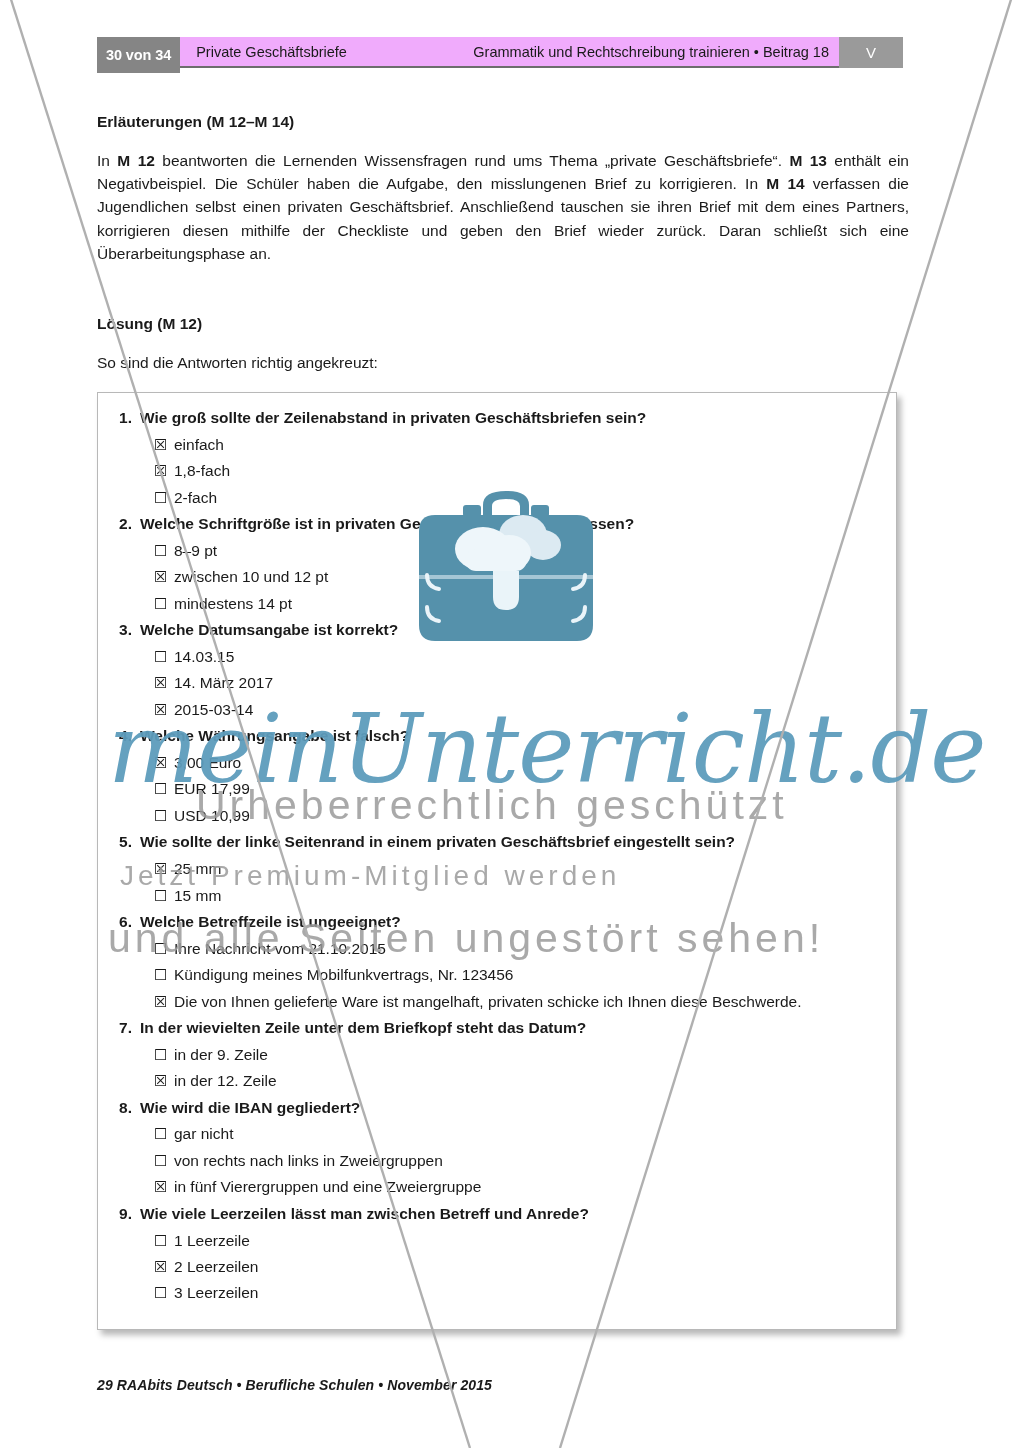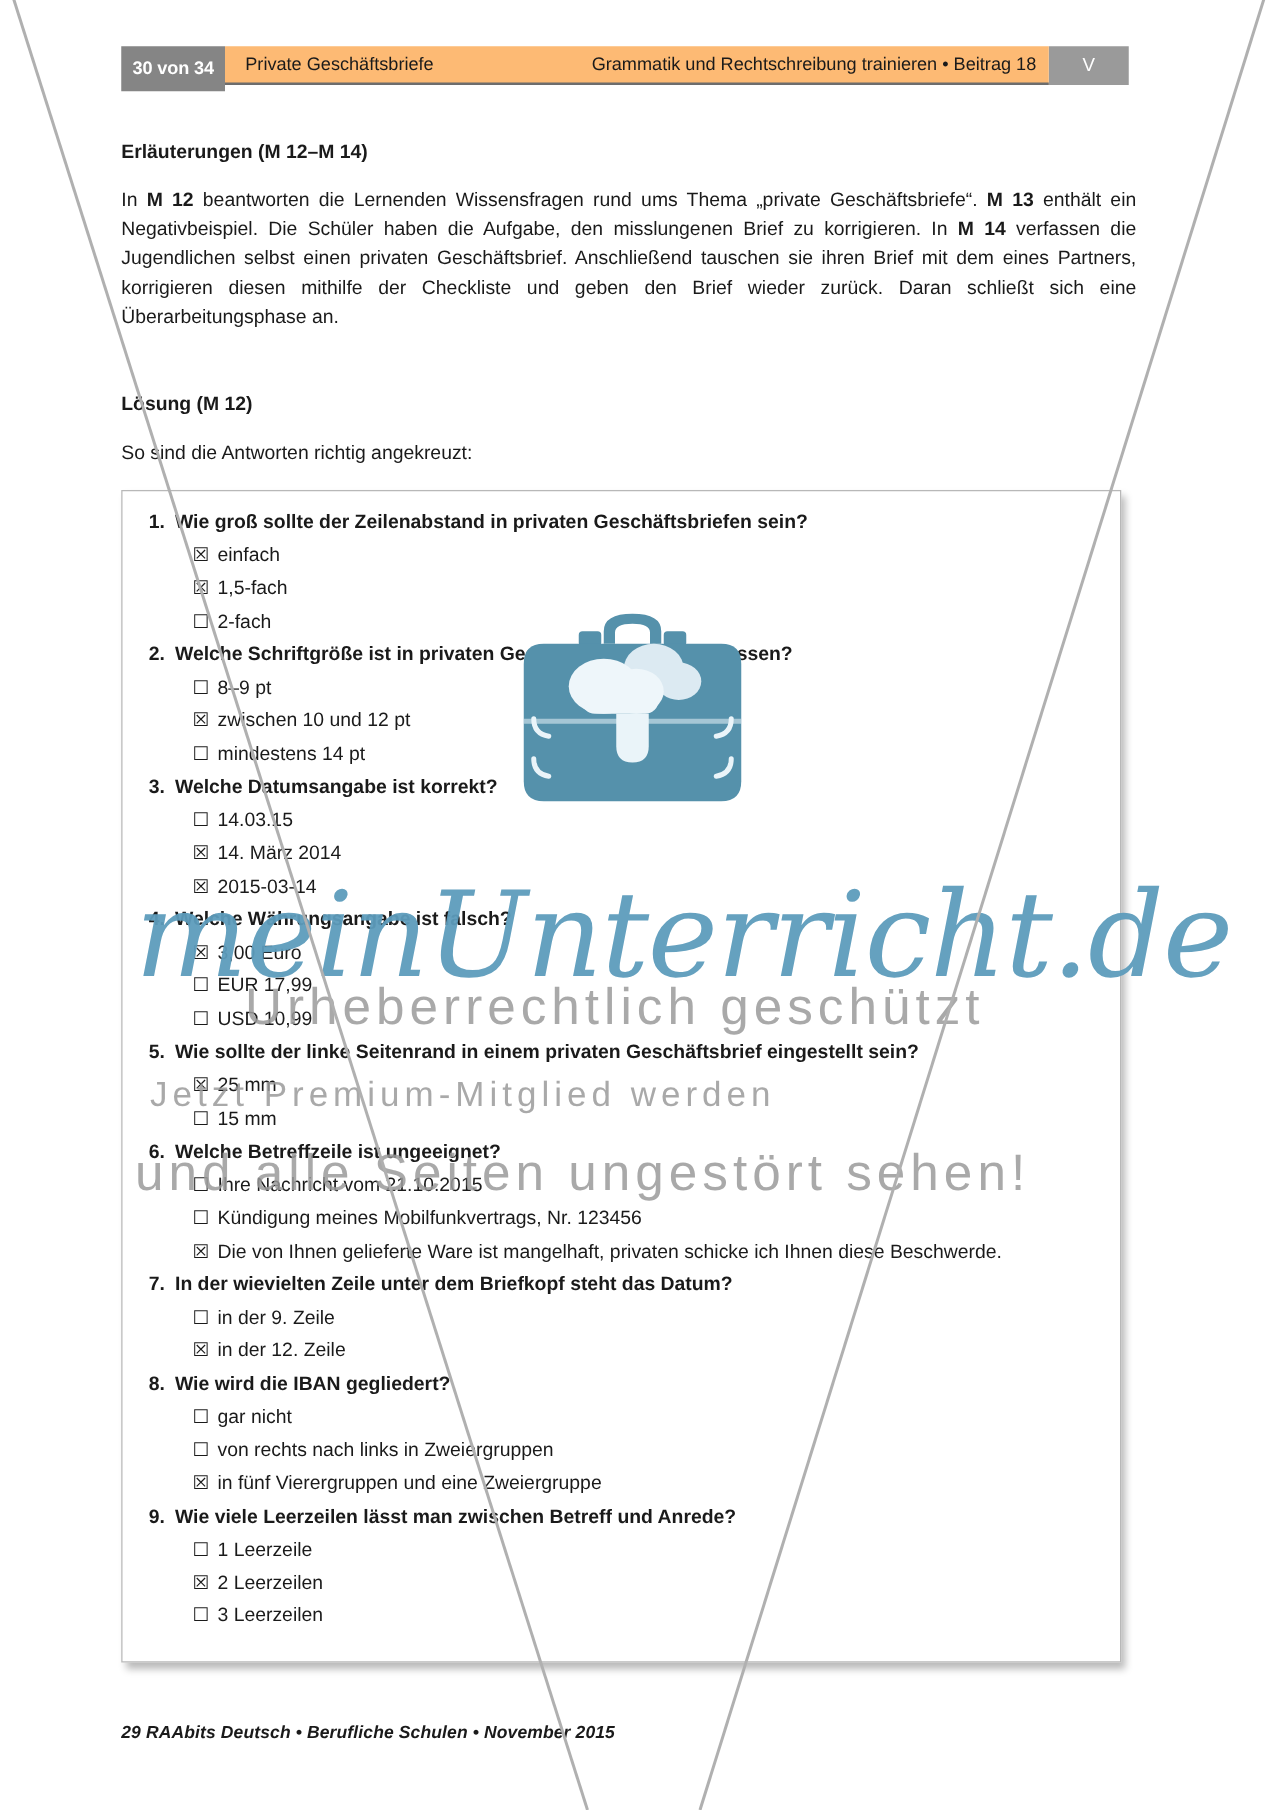--- a/index.html
+++ b/index.html
@@ -51,21 +51,21 @@
     font-size: 14.5px;
     font-weight: bold;
     display: flex;
     align-items: center;
     padding: 18px 9px;
     letter-spacing: -0.1px;
     white-space: nowrap;
   }
   #header .hdr-mid {
     flex: 1;
-    background: #fdba74;
+    background: #f0abfc;
     display: flex;
     align-items: center;
     position: relative;
     border-bottom: 2.5px solid #6d6d6d;
   }
   #header .hdr-title {
     font-size: 14.5px;
     color: #1a1a1a;
     margin-left: 16px;
     white-space: nowrap;
@@ -257,21 +257,21 @@
         <div class="q-row">
           <span class="q-num">1.</span>
           <span class="q-text">Wie groß sollte der Zeilenabstand in privaten Geschäftsbriefen sein?</span>
         </div>
         <div class="opt-row">
           <span class="opt-box">☒</span>
           <span class="opt-label">einfach</span>
         </div>
         <div class="opt-row">
           <span class="opt-box">☒</span>
-          <span class="opt-label">1,5-fach</span>
+          <span class="opt-label">1,8-fach</span>
         </div>
         <div class="opt-row">
           <span class="opt-box">☐</span>
           <span class="opt-label">2-fach</span>
         </div>
       </div>
       <div class="q-block">
         <div class="q-row">
           <span class="q-num">2.</span>
           <span class="q-text">Welche Schriftgröße ist in privaten Geschäftsbriefen angemessen?</span>
@@ -293,21 +293,21 @@
         <div class="q-row">
           <span class="q-num">3.</span>
           <span class="q-text">Welche Datumsangabe ist korrekt?</span>
         </div>
         <div class="opt-row">
           <span class="opt-box">☐</span>
           <span class="opt-label">14.03.15</span>
         </div>
         <div class="opt-row">
           <span class="opt-box">☒</span>
-          <span class="opt-label">14. März 2014</span>
+          <span class="opt-label">14. März 2017</span>
         </div>
         <div class="opt-row">
           <span class="opt-box">☒</span>
           <span class="opt-label">2015-03-14</span>
         </div>
       </div>
       <div class="q-block">
         <div class="q-row">
           <span class="q-num">4.</span>
           <span class="q-text">Welche Währungsangabe ist falsch?</span>

